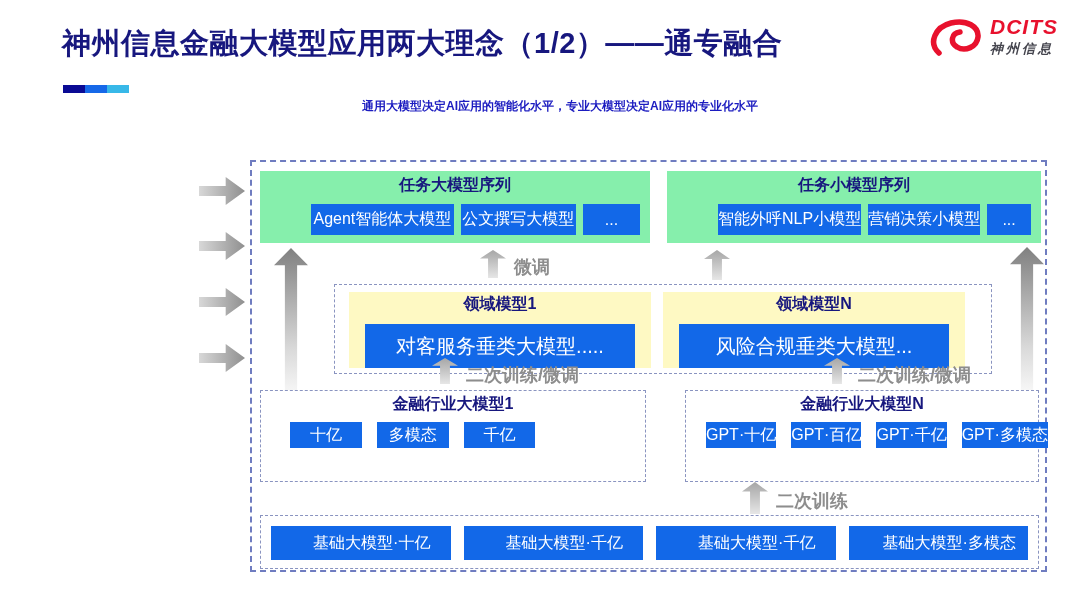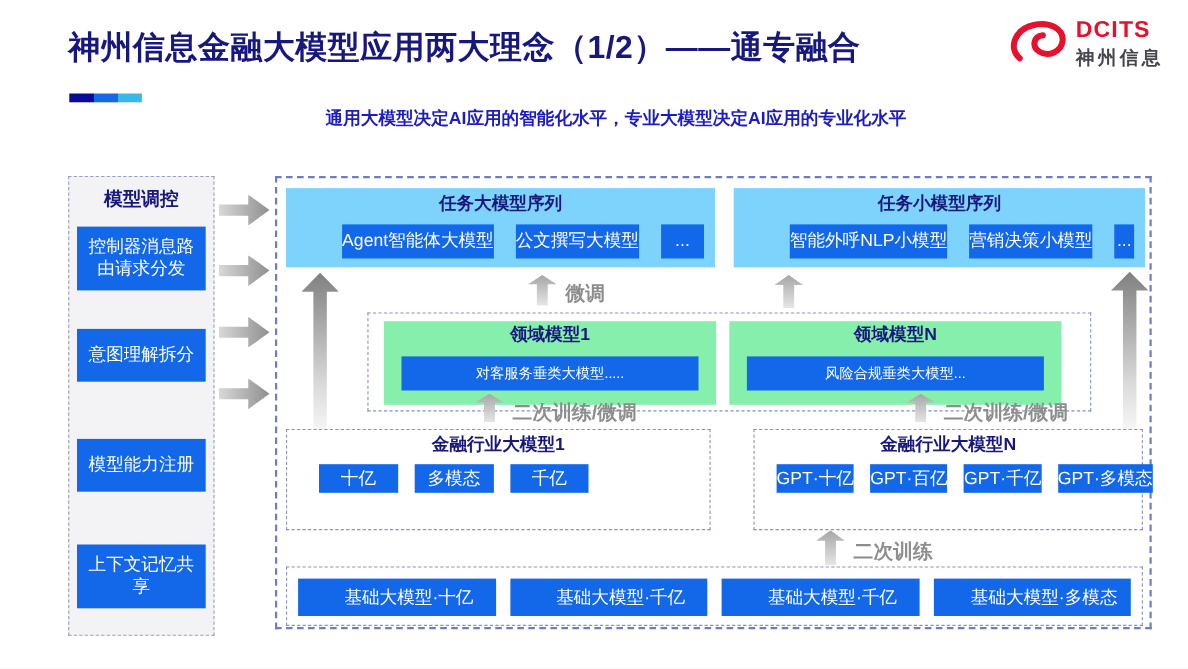--- a/index.html
+++ b/index.html
@@ -10,51 +10,51 @@
   .title{
     position:absolute;left:62px;top:24px;font-size:29px;font-weight:bold;
     color:var(--navy,#17177e);letter-spacing:.5px;white-space:nowrap;
   }
   .grad-bar{
     position:absolute;left:63px;top:85px;width:66px;height:8px;
     background:linear-gradient(90deg,#0a0a94 0 34%,#1668e8 34% 67%,#38b8e8 67% 100%);
   }
   .subtitle{
     position:absolute;left:40px;top:98px;width:1040px;text-align:center;
-    font-size:16px;font-weight:bold;color:var(--subtitle-blue,#1c1cc0);white-space:nowrap;
+    font-size:12px;font-weight:bold;color:var(--subtitle-blue,#1c1cc0);white-space:nowrap;
   }
-  .logo{position:absolute;right:22px;top:16px;display:flex;align-items:flex-end;gap:7px;}
+  .logo{position:absolute;right:22px;top:16px;display:flex;align-items:flex-start;gap:7px;font-style:italic;}
   .logo-en{font-size:21px;font-weight:bold;color:var(--logo-red,#e8112d);letter-spacing:1px;line-height:1.05;}
-  .logo-cn{font-size:17px;font-weight:bold;color:#45454e;letter-spacing:3px;margin-top:2px;}
+  .logo-cn{font-size:13px;font-weight:bold;color:#45454e;letter-spacing:3px;margin-top:2px;}
 
   .sidebar{
     position:absolute;left:62px;top:160px;width:133px;height:418px;
     border:1px dashed #99a0b8;background:#f3f3f6;box-sizing:border-box;
   }
   .sb-title{position:absolute;left:0;right:0;top:8px;text-align:center;font-size:17px;font-weight:bold;color:var(--navy,#17177e);}
   .sb-item{
     position:absolute;left:7px;right:7px;padding:0 8px;box-sizing:border-box;
     background:var(--blue,#1268e8);color:#fff;font-size:16px;line-height:1.25;
     display:flex;align-items:center;justify-content:center;text-align:center;
   }
 
   .main{
     position:absolute;left:250px;top:160px;width:797px;height:412px;
     border:2px dashed #6f7cc0;background:#fff;box-sizing:border-box;
   }
-  .group{position:absolute;background:#7dd3fc;}
+  .group{position:absolute;background:#86efac;}
   .g-title{position:absolute;left:0;right:0;top:4px;text-align:center;font-size:16px;font-weight:bold;color:var(--navy,#17177e);}
-  .row{position:absolute;left:14px;right:10px;top:33px;height:31px;display:flex;gap:20px;margin-left:37px;}
+  .row{position:absolute;left:14px;right:10px;top:33px;height:31px;display:flex;gap:7px;margin-left:37px;}
   .btn{
     background:var(--blue,#1268e8);color:#fff;font-size:16px;
     display:flex;align-items:center;justify-content:center;text-align:center;white-space:nowrap;
   }
   .dash-box{position:absolute;border:1px dashed #8a94c0;background:#fff;box-sizing:border-box;}
-  .d-group{position:absolute;background:#86efac;}
-  .d-btn{position:absolute;left:16px;right:16px;top:32px;height:31px;font-size:13px;}
+  .d-group{position:absolute;background:#fef9c3;}
+  .d-btn{position:absolute;left:16px;right:16px;top:32px;height:44px;font-size:20px;}
   .grid2{position:absolute;display:grid;grid-template-columns:1fr 1fr 1fr 1fr;gap:6px 15px;}
   .grid2 .btn{height:26px;}
   .base-row{position:absolute;left:10px;right:10px;top:10px;height:34px;display:flex;gap:13px;}
   .base-row .btn{flex:1;padding-left:22px;}
 
   .cap{position:absolute;font-size:18px;font-weight:bold;color:var(--caption-gray,#8d8d8d);line-height:1.25;}
 
   .arrow-right{
     position:absolute;width:46px;height:28px;
     clip-path:polygon(0 32%,58% 32%,58% 0,100% 50%,58% 100%,58% 68%,0 68%);
@@ -83,27 +83,20 @@
   <div class="logo">
     <svg width="54" height="48" viewBox="0 0 54 48">
       <path d="M10 37 C-1 27 6 11 22 7 C38 3 50 11 49 21 C48 31 36 36 28 31 C21 27 22 17 31 16" fill="none" stroke="#e8112d" stroke-width="5.5" stroke-linecap="round"></path>
     </svg>
     <div>
       <div class="logo-en">DCITS</div>
       <div class="logo-cn">神州信息</div>
     </div>
   </div>
 
-  <div class="sidebar">
-    <div class="sb-title">模型调控</div>
-    <div class="sb-item" style="top:45px;height:58px">控制器消息路由请求分发</div>
-    <div class="sb-item" style="top:138px;height:48px">意图理解拆分</div>
-    <div class="sb-item" style="top:238px;height:48px">模型能力注册</div>
-    <div class="sb-item" style="top:334px;height:58px">上下文记忆共享</div>
-  </div>
 
   <div class="arrow-right" style="left:199px;top:177px"></div>
   <div class="arrow-right" style="left:199px;top:232px"></div>
   <div class="arrow-right" style="left:199px;top:288px"></div>
   <div class="arrow-right" style="left:199px;top:344px"></div>
 
   <div class="main">
 
     <div class="group" style="left:8px;top:9px;width:390px;height:72px">
       <div class="g-title">任务大模型序列</div>

